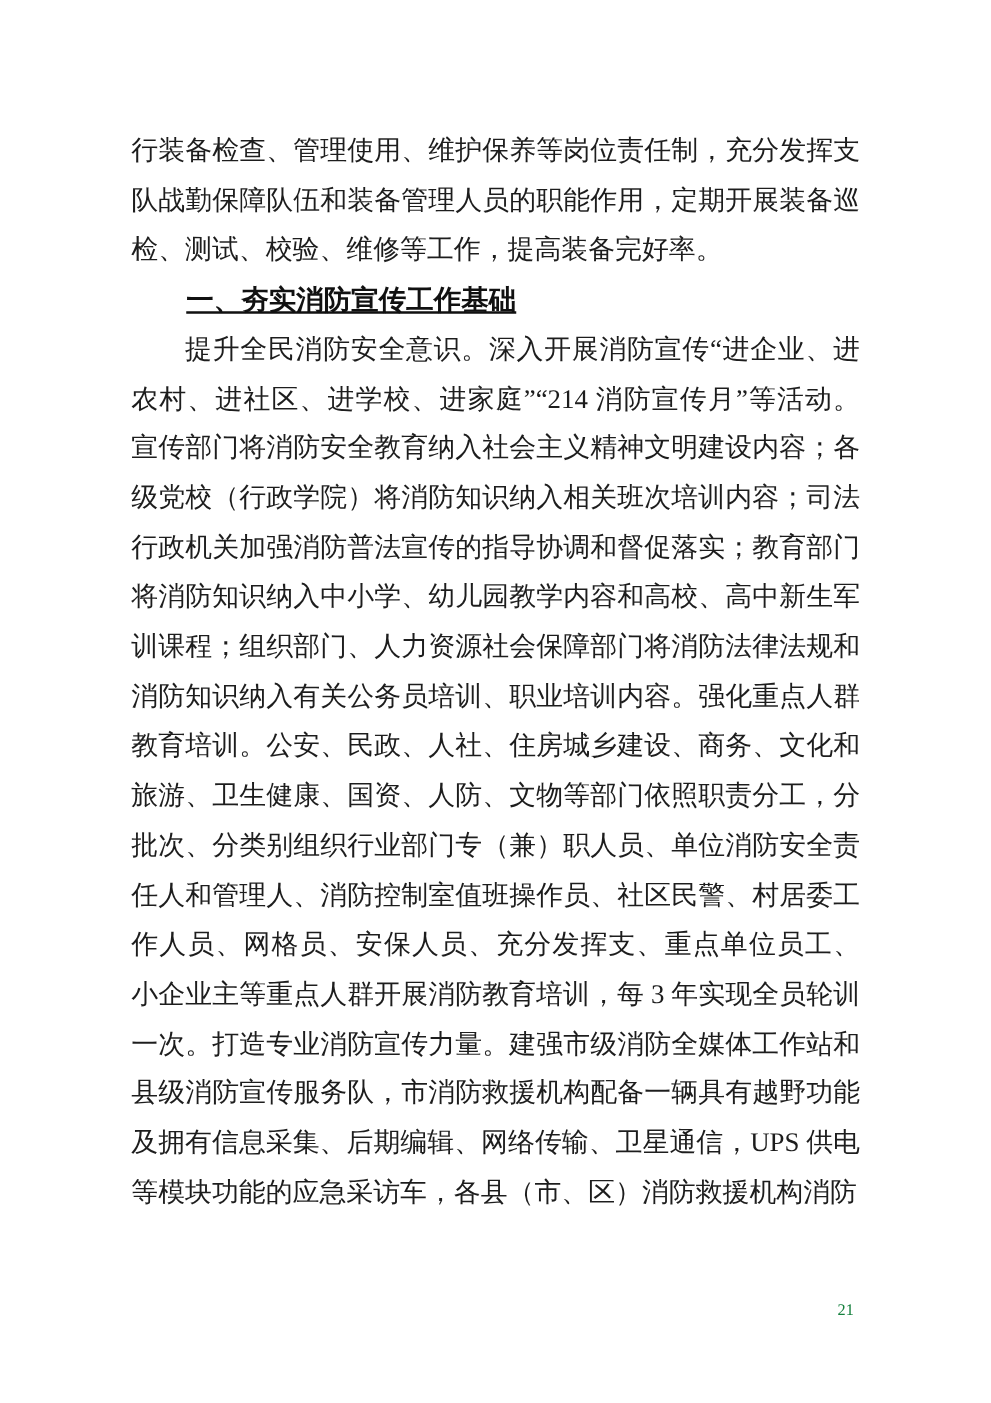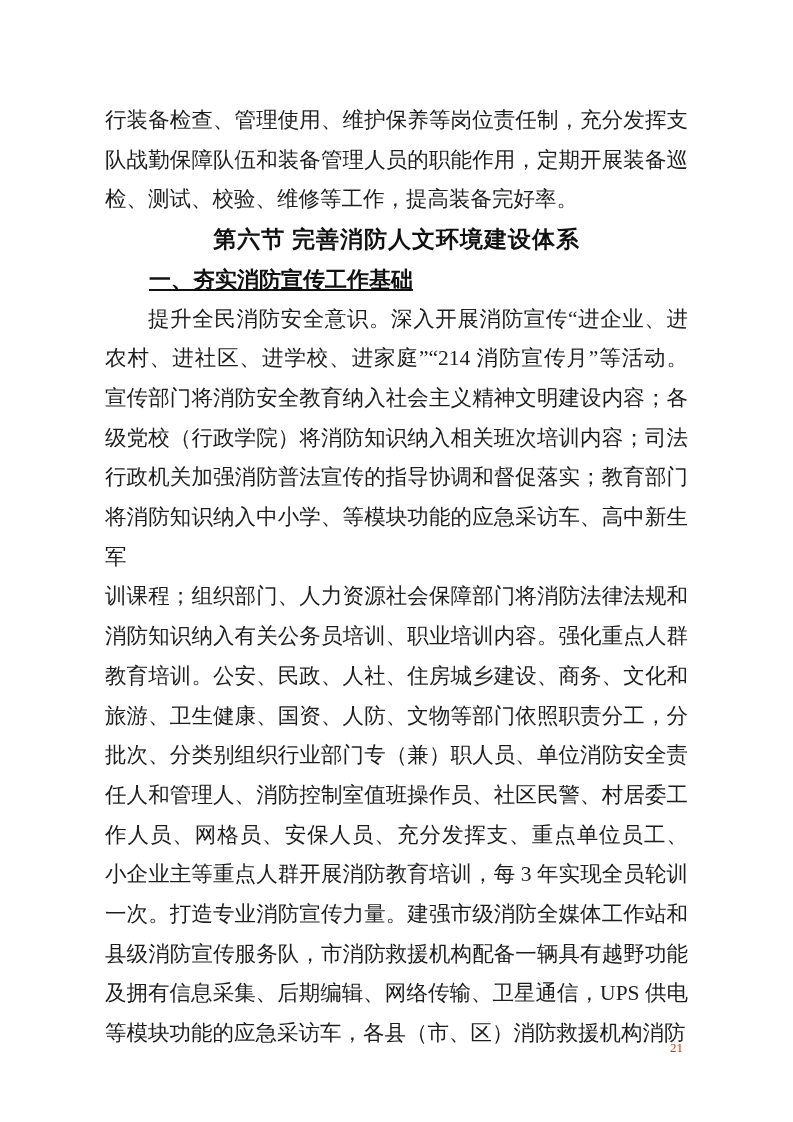--- a/index.html
+++ b/index.html
@@ -55,46 +55,45 @@
     color: #111111;
     text-decoration: underline;
   }
   .page-number {
     position: absolute;
     top: 1040px;
     right: 110px;
     font-size: 13px;
     line-height: 16px;
     font-family: "Liberation Serif", "DejaVu Serif", serif;
-    color: #c2410c;
+    color: #15803d;
   }
 </style>
 </head>
 <body>
 
 <div class="page">
   <div class="content">
 
     <div class="para">
         <div class="line">行装备检查、管理使用、维护保养等岗位责任制，充分发挥支</div>
         <div class="line">队战勤保障队伍和装备管理人员的职能作用，定期开展装备巡</div>
         <div class="line last">检、测试、校验、维修等工作，提高装备完好率。</div>
       </div>
 
-    <h2 class="section-heading">第六节 完善消防人文环境建设体系</h2>
 
     <h3 class="subsection-heading">一、夯实消防宣传工作基础</h3>
 
     <div class="para indent-first">
         <div class="line">提升全民消防安全意识。深入开展消防宣传“进企业、进</div>
         <div class="line">农村、进社区、进学校、进家庭”“214 消防宣传月”等活动。</div>
         <div class="line">宣传部门将消防安全教育纳入社会主义精神文明建设内容；各</div>
         <div class="line">级党校（行政学院）将消防知识纳入相关班次培训内容；司法</div>
         <div class="line">行政机关加强消防普法宣传的指导协调和督促落实；教育部门</div>
-        <div class="line">将消防知识纳入中小学、等模块功能的应急采访车、高中新生军</div>
+        <div class="line">将消防知识纳入中小学、幼儿园教学内容和高校、高中新生军</div>
         <div class="line">训课程；组织部门、人力资源社会保障部门将消防法律法规和</div>
         <div class="line">消防知识纳入有关公务员培训、职业培训内容。强化重点人群</div>
         <div class="line">教育培训。公安、民政、人社、住房城乡建设、商务、文化和</div>
         <div class="line">旅游、卫生健康、国资、人防、文物等部门依照职责分工，分</div>
         <div class="line">批次、分类别组织行业部门专（兼）职人员、单位消防安全责</div>
         <div class="line">任人和管理人、消防控制室值班操作员、社区民警、村居委工</div>
         <div class="line">作人员、网格员、安保人员、充分发挥支、重点单位员工、</div>
         <div class="line">小企业主等重点人群开展消防教育培训，每 3 年实现全员轮训</div>
         <div class="line">一次。打造专业消防宣传力量。建强市级消防全媒体工作站和</div>
         <div class="line">县级消防宣传服务队，市消防救援机构配备一辆具有越野功能</div>

